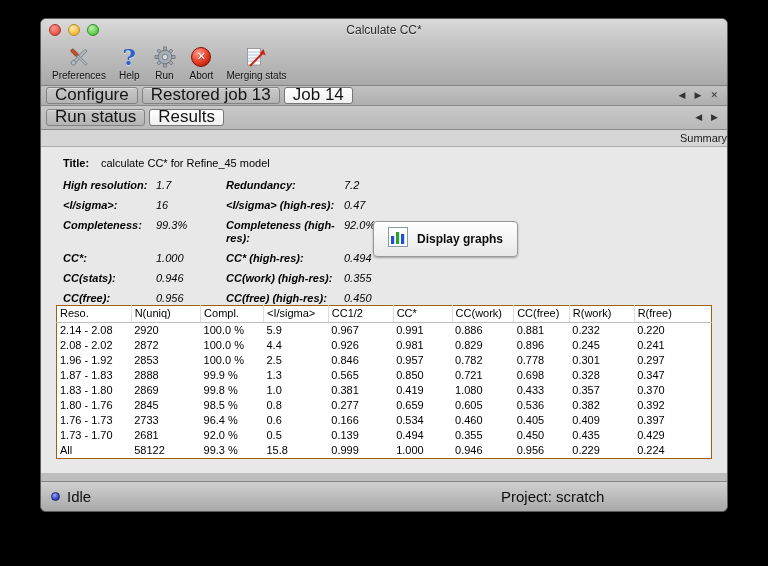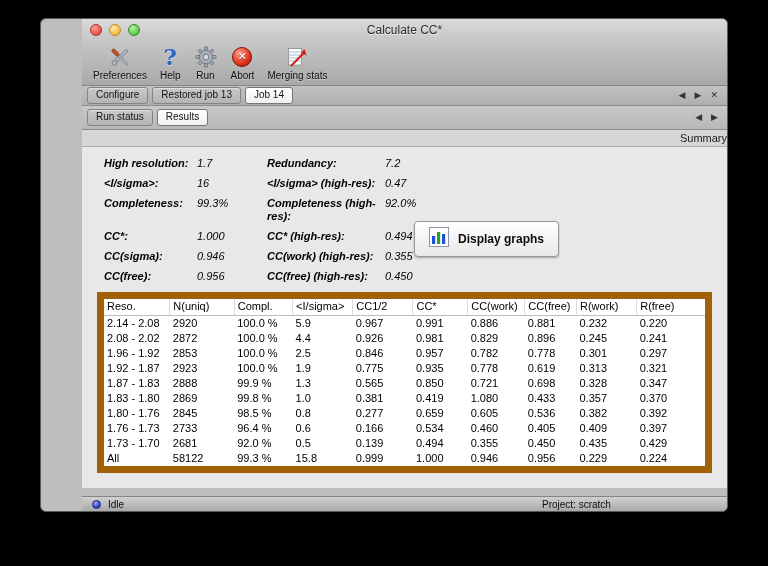--- a/index.html
+++ b/index.html
@@ -2,21 +2,21 @@
 <html><head>
 <meta charset="utf-8">
 <style>
   * { margin:0; padding:0; box-sizing:border-box; }
   html,body { width:768px; height:566px; background:#000; overflow:hidden;
     font-family:"Liberation Sans","DejaVu Sans",sans-serif; }
   .desktop { position:relative; width:768px; height:566px; background:#000; overflow:hidden; }
 
   .window { position:absolute; left:40px; top:18px; width:688px; height:494px;
     border-radius:6px; overflow:hidden; display:flex; flex-direction:column;
-    background:#bdbdbd; border:1px solid #5a5a5a; box-shadow:0 12px 34px rgba(0,0,0,.65);padding-left:41px; }
+    background:#bdbdbd; border:1px solid #5a5a5a; box-shadow:0 12px 34px rgba(0,0,0,.65); }
 
   .titlebar { flex:0 0 auto; height:22px; background:linear-gradient(#dadada,#c6c6c6);
     position:relative; display:flex; align-items:center; justify-content:center; }
   .wtitle { font-size:12px; color:#2b2b2b; text-shadow:0 1px 0 rgba(255,255,255,.6); }
   .traffic { position:absolute; left:8px; top:5px; display:flex; gap:7px; }
   .dot { width:12px; height:12px; border-radius:50%; display:inline-block; }
   .dot.red { background:radial-gradient(circle at 35% 30%, #ff9a94, #ec6257 55%, #d0342c); border:1px solid #a8352c; }
   .dot.yellow { background:radial-gradient(circle at 35% 30%, #ffeab0, #f5c450 55%, #dfa123); border:1px solid #b98a27; }
   .dot.green { background:radial-gradient(circle at 35% 30%, #b9f0b0, #6fd356 55%, #35a82c); border:1px solid #2f8e2b; }
 
@@ -29,51 +29,51 @@
     color:#2a63cc; line-height:1; text-shadow:0 1px 1px rgba(255,255,255,.55); }
   .abort-ball { width:20px; height:20px; border-radius:50%;
     background:radial-gradient(circle at 35% 28%, #ff9d8f, #e63a22 55%, #a51000);
     border:1px solid #7c1102; color:#fff; font-size:11px; font-weight:bold;
     display:flex; align-items:center; justify-content:center; line-height:1; text-shadow:0 1px 1px rgba(0,0,0,.4); }
   .abort-ball::before { content:'\2715'; }
 
   .tabrow { flex:0 0 auto; height:20px; background:linear-gradient(#c2c2c2,#aeaeae);
     border-bottom:1px solid #8a8a8a; display:flex; align-items:center; padding:0 9px 0 5px; gap:4px; }
   .tabrow.sub { height:24px; background:linear-gradient(#c8c8c8,#b8b8b8); }
-  .tab { font-size:10px; color:#141414; padding:1px 8px 2px; border:1px solid #838383; border-radius:3px;
+  .tab { font-size:17px; color:#141414; padding:1px 8px 2px; border:1px solid #838383; border-radius:3px;
     background:linear-gradient(#c9c9c9,#b4b4b4); line-height:12px;
     box-shadow:inset 0 1px 0 rgba(255,255,255,.4); cursor:default; white-space:nowrap; }
   .tab.active { background:linear-gradient(#ffffff,#efefef); border-color:#777; }
   .tabnav { margin-left:auto; display:flex; gap:9px; align-items:center; color:#333; }
   .navbtn { font-size:9px; line-height:1; cursor:default; }
 
   .summary-header { flex:0 0 auto; height:17px; background:#d6d6d6; border-bottom:1px solid #adadad;
     font-size:11px; color:#1c1c1c; padding:2px 0 0 8px;text-align:right; }
 
   .content { flex:1 1 auto; background:#e8e8e8; padding:10px 15px 0; overflow:hidden; }
   .summary { position:relative; margin-left:7px; font-size:11px; color:#000; line-height:13px; }
   .title-row { display:flex; margin-bottom:9px; }
   .title-row .lbl { width:38px; }
   .lbl { font-weight:bold; }
   .sgrid { display:grid; grid-template-columns:93px 70px 118px auto; row-gap:7px; align-items:baseline;font-style:italic; }
   .graphs-btn { position:absolute; left:310px; top:64px; display:flex; align-items:center; gap:9px;
     padding:5px 14px 6px; font-family:inherit; font-size:12px; font-weight:bold; color:#0c0c0c;
     background:linear-gradient(#ffffff,#e8e8e8); border:1px solid #989898; border-radius:4px;
     box-shadow:0 1px 2px rgba(0,0,0,.3); cursor:default; }
 
-  .stats { width:100%; margin-top:9px; border-collapse:collapse; background:#fff;
-    border:7px solid #a16207; font-size:11px; table-layout:fixed; color:#000; }
+  .stats { width:100%; border-collapse:collapse; background:#fff;
+    border:1px solid #a16207; font-size:11px; table-layout:fixed; color:#000; }
   .stats th { font-weight:normal; text-align:left; padding:1px 3px 2px; line-height:13px;
     border-right:1px solid #dcdcdc; border-bottom:1px solid #bdbdbd; white-space:nowrap; overflow:hidden; }
   .stats th:last-child { border-right:none; }
   .stats td { padding:0 3px; line-height:15px; white-space:nowrap; overflow:hidden; }
 
-  .statusbar { flex:0 0 auto; height:15px; margin-top:8px; background:linear-gradient(#d0d0d0,#a9a9a9);
+  .statusbar { flex:0 0 auto; height:30px; margin-top:8px; background:linear-gradient(#d0d0d0,#a9a9a9);
     border-top:1px solid #858585; display:flex; align-items:center; padding:0 10px;
-    font-size:10px; color:#0f0f0f; position:relative; }
+    font-size:15px; color:#0f0f0f; position:relative; }
   .sdot { width:9px; height:9px; border-radius:50%; margin-right:7px;
     background:radial-gradient(circle at 35% 30%, #96a7ff, #3440c0 65%, #1c2590); border:1px solid #1d2578; }
   .project { position:absolute; left:460px; }
 </style>
 </head>
 <body>
 
 <div class="desktop">
   <div class="window">
 
@@ -170,20 +170,24 @@
       <span class="tabnav">
         <span class="navbtn">◀</span>
         <span class="navbtn">▶</span>
       </span>
     </div>
 
     <div class="summary-header">Summary</div>
 
     <div class="content">
       <div class="summary">
+        <div class="title-row">
+          <span class="lbl">Title:</span>
+          <span class="val">calculate CC* for Refine_45 model</span>
+        </div>
         <div class="sgrid">
 
             <span class="lbl">High resolution:</span>
             <span class="val">1.7</span>
             <span class="lbl">Redundancy:</span>
             <span class="val">7.2</span>
 
             <span class="lbl">&lt;I/sigma&gt;:</span>
             <span class="val">16</span>
             <span class="lbl">&lt;I/sigma&gt; (high-res):</span>
@@ -192,21 +196,21 @@
             <span class="lbl">Completeness:</span>
             <span class="val">99.3%</span>
             <span class="lbl">Completeness (high-res):</span>
             <span class="val">92.0%</span>
 
             <span class="lbl">CC*:</span>
             <span class="val">1.000</span>
             <span class="lbl">CC* (high-res):</span>
             <span class="val">0.494</span>
 
-            <span class="lbl">CC(sigma):</span>
+            <span class="lbl">CC(stats):</span>
             <span class="val">0.946</span>
             <span class="lbl">CC(work) (high-res):</span>
             <span class="val">0.355</span>
 
             <span class="lbl">CC(free):</span>
             <span class="val">0.956</span>
             <span class="lbl">CC(free) (high-res):</span>
             <span class="val">0.450</span>
           </div>
         <button class="graphs-btn">
@@ -285,32 +289,20 @@
               <td>100.0 %</td>
               <td>2.5</td>
               <td>0.846</td>
               <td>0.957</td>
               <td>0.782</td>
               <td>0.778</td>
               <td>0.301</td>
               <td>0.297</td>
             </tr>
 
-            <tr>
-              <td>1.92 - 1.87</td>
-              <td>2923</td>
-              <td>100.0 %</td>
-              <td>1.9</td>
-              <td>0.775</td>
-              <td>0.935</td>
-              <td>0.778</td>
-              <td>0.619</td>
-              <td>0.313</td>
-              <td>0.321</td>
-            </tr>
 
             <tr>
               <td>1.87 - 1.83</td>
               <td>2888</td>
               <td>99.9 %</td>
               <td>1.3</td>
               <td>0.565</td>
               <td>0.850</td>
               <td>0.721</td>
               <td>0.698</td>

